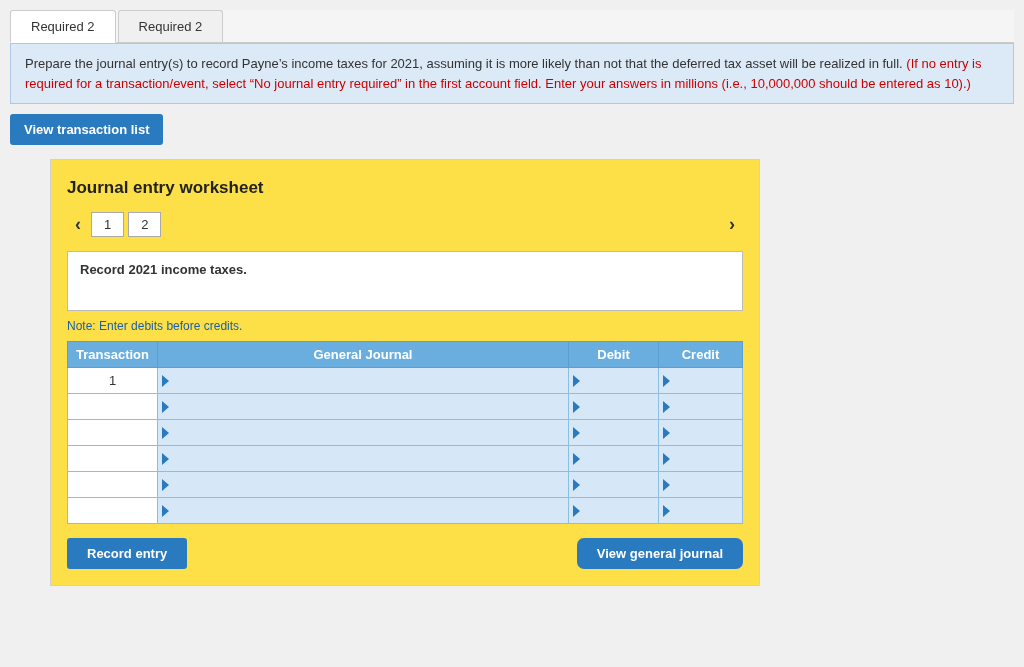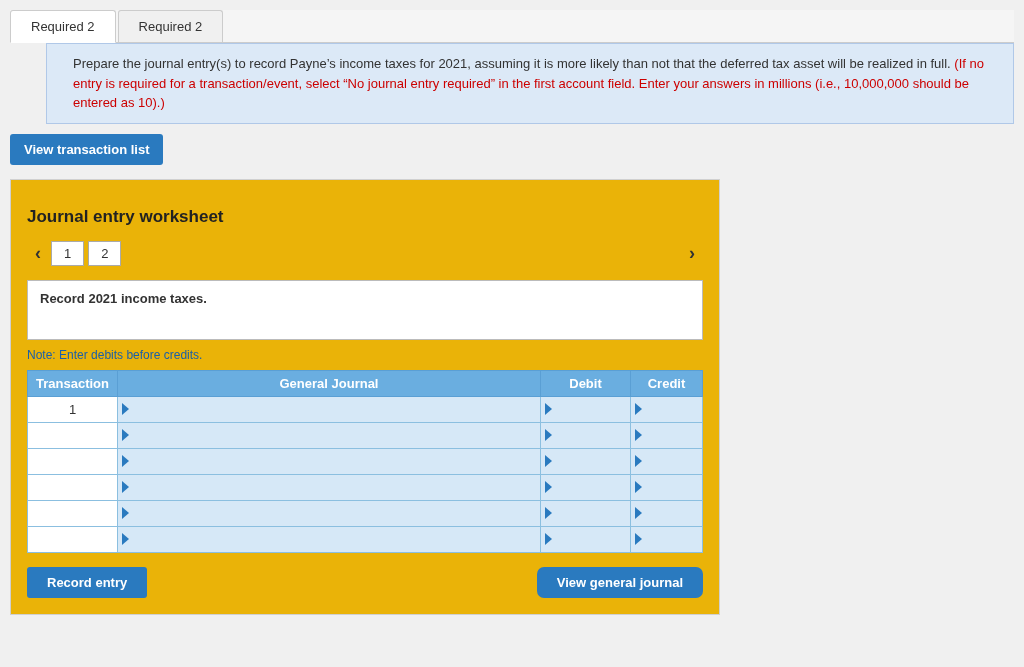--- a/index.html
+++ b/index.html
@@ -33,50 +33,50 @@
       background: #fff;
       border-bottom: 1px solid #fff;
       margin-bottom: -1px;
       z-index: 1;
     }
 
     
     .instruction-box {
       background: #dce9f7;
       border: 1px solid #b0c8e8;
-      padding: 10px 26px;
+      padding: 10px 14px;
       margin-top: 0;
       margin-bottom: 10px;
       line-height: 1.5;
       font-size: 13px;
-      margin-left: 36px;
     }
     .instruction-box .red-text {
       color: #cc0000;
     }
 
     
     .view-transaction-btn {
       background: #2a7abf;
       color: #fff;
       border: none;
       padding: 8px 14px;
       font-size: 13px;
       font-weight: bold;
       cursor: pointer;
       border-radius: 3px;
       margin-bottom: 14px;
     }
 
     
     .worksheet {
-      background: #eab308;
+      background: #fde047;
       border: 1px solid #d0d0d0;
-      padding: 27px 16px 16px 16px;
+      padding: 18px 16px 16px 16px;
       max-width: 710px;
+      margin-left: 40px;
     }
 
     .worksheet-title {
       font-size: 17px;
       font-weight: bold;
       margin-bottom: 12px;
       color: #222;
     }
 
     
@@ -167,21 +167,21 @@
       height: 100%;
       border: none;
       background: transparent;
       padding: 2px 4px;
       font-size: 13px;
       outline: none;
     }
     .col-transaction { width: 90px; }
     .col-journal { width: auto; }
     .col-debit { width: 90px; }
-    .col-credit { width: 72px; }
+    .col-credit { width: 84px; }
 
     
     .bottom-buttons {
       display: flex;
       gap: 10px;
       align-items: center;
     }
     .btn-action {
       background: #2a7abf;
       color: #fff;

